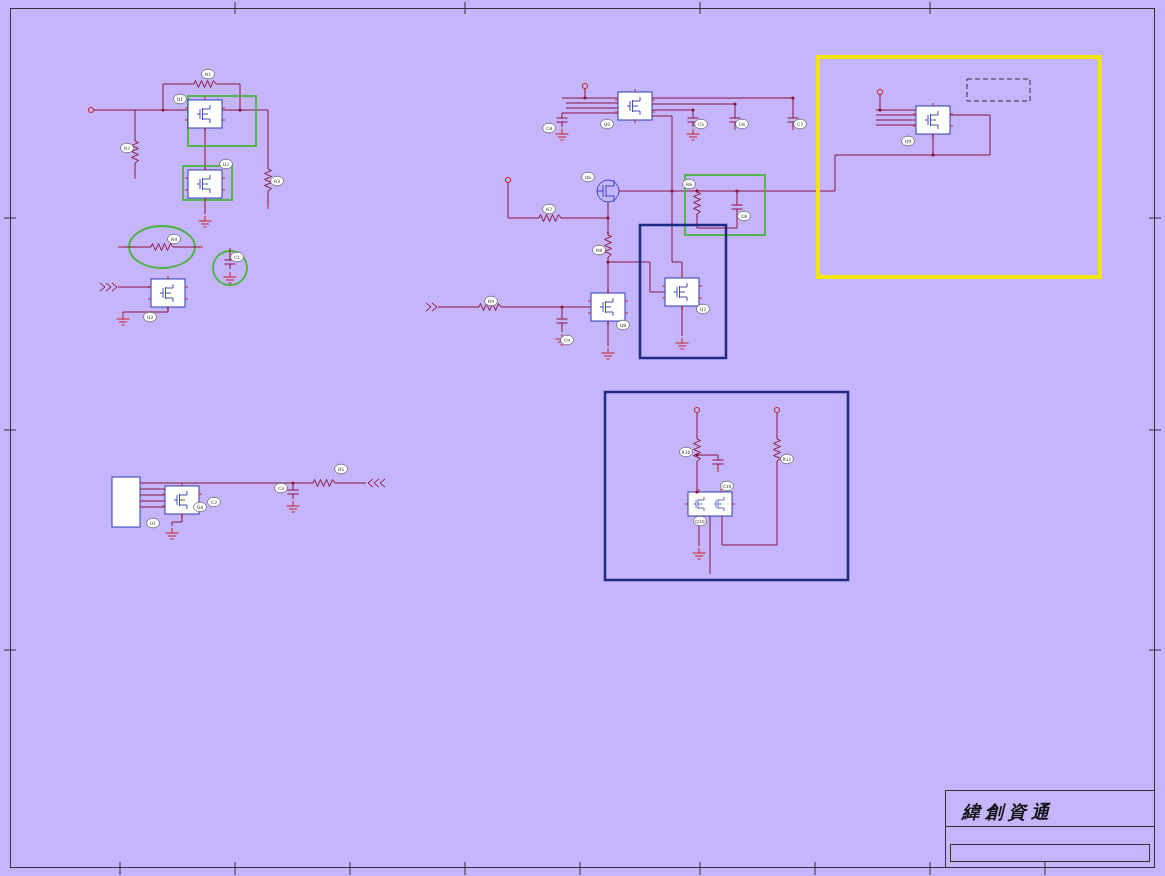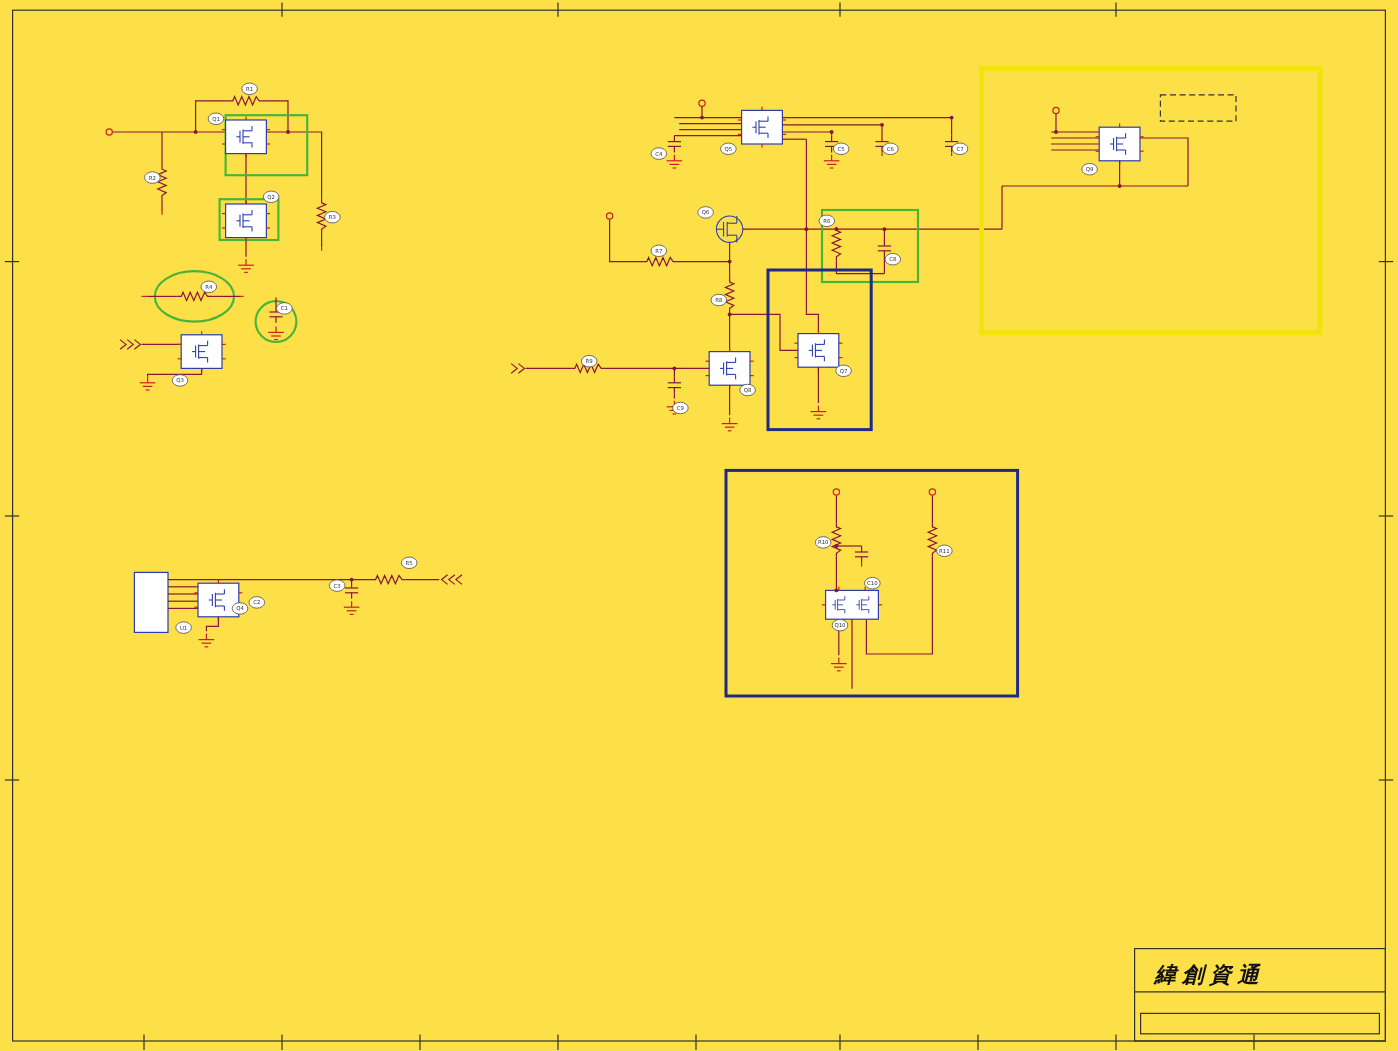--- a/index.html
+++ b/index.html
@@ -1,16 +1,16 @@
 <!DOCTYPE html>
 <html><head>
 <meta charset="utf-8">
 <style>
   html,body{margin:0;padding:0;background:#fff}
-  .sheet{position:relative;width:1165px;height:876px;background:#fde047;overflow:hidden;
+  .sheet{position:relative;width:1165px;height:876px;background:#c4b5fd;overflow:hidden;
          font-family:"DejaVu Sans",sans-serif}
   .sheet svg{position:absolute;left:0;top:0}
   .w{stroke:#8a1538;stroke-width:1;fill:none}
   .rd{stroke:#cc2020;stroke-width:1;fill:none}
   .jd{fill:#8a1538;stroke:none}
   .bl{stroke:#2a3cb0;stroke-width:.9;fill:none}
   .blbox{stroke:#2a3cb0;stroke-width:1;fill:#ffffff}
   .blk{stroke:#333;stroke-width:1;fill:none}
   .dash{stroke:#333;stroke-width:1;fill:none;stroke-dasharray:5 3}
   .grn{stroke:#49b43c;stroke-width:1.8;fill:none}

